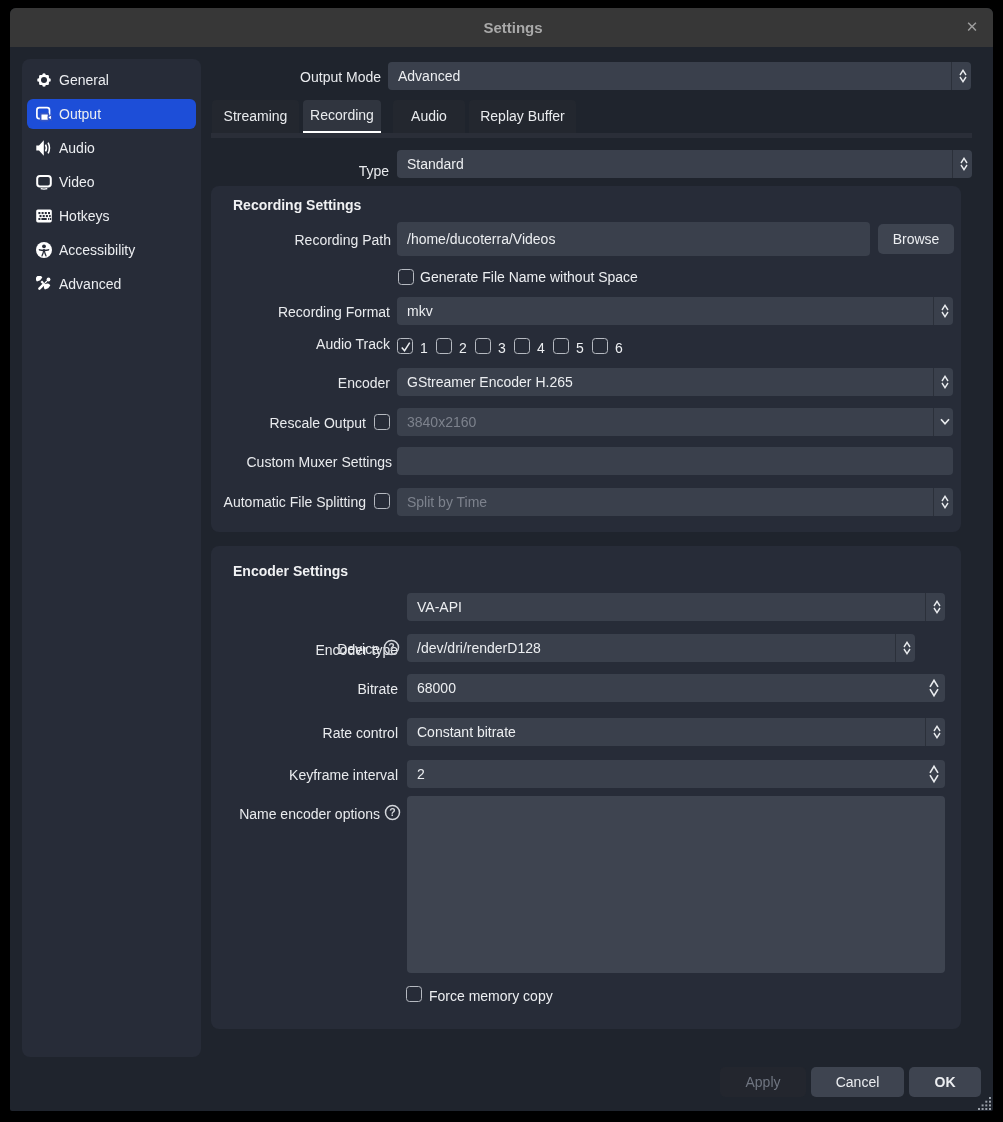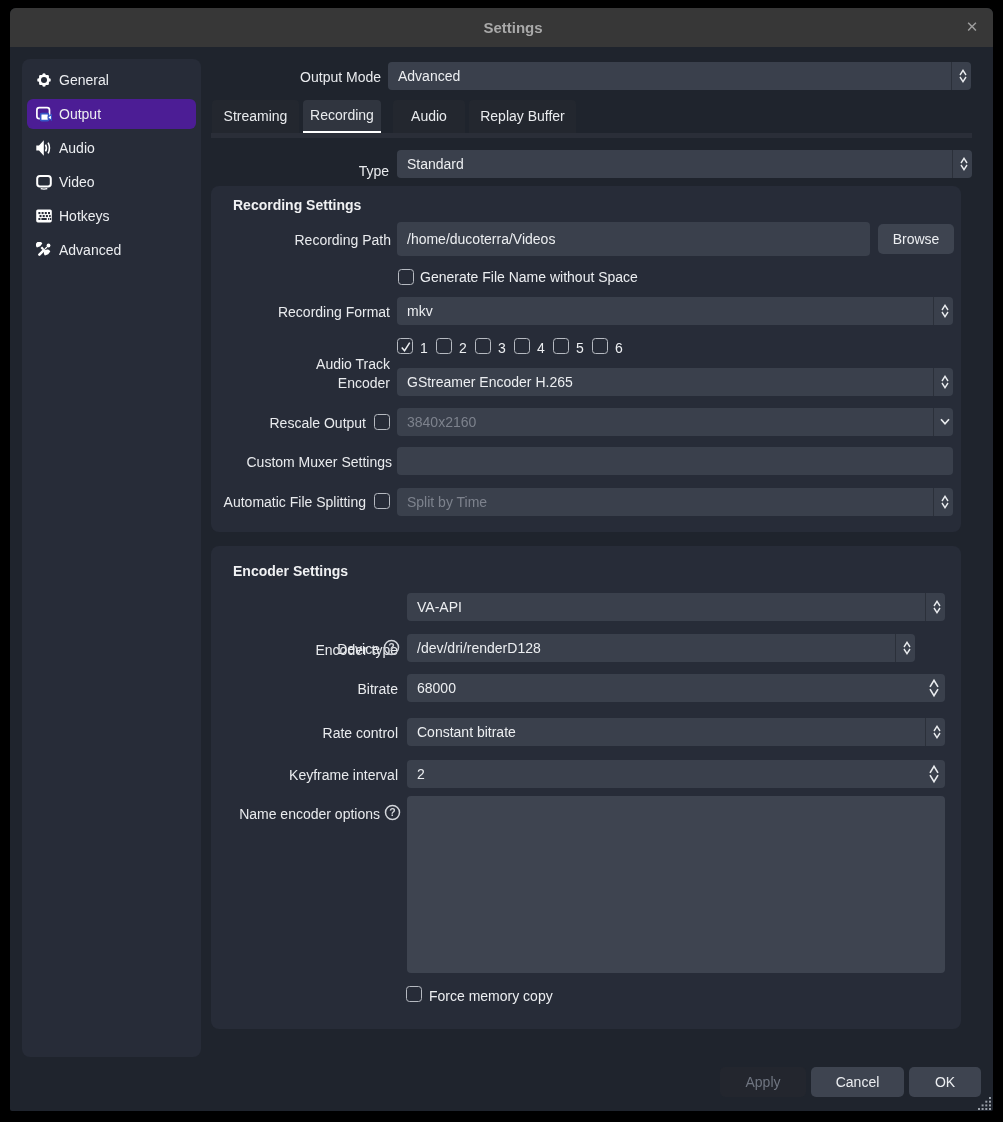--- a/index.html
+++ b/index.html
@@ -15,21 +15,21 @@
   .closex { position:absolute; top:0; height:39px; line-height:38px; left:952px; width:40px;
             text-align:center; color:#9d9d9d; font-size:15px; }
 
   
   .sidebar { position:absolute; left:12px; top:51px; width:179px; height:998px;
              background:#272c38; border-radius:8px; }
   .nav { position:absolute; left:5px; top:6px; width:169px; }
   .nav .item { height:30px; margin-bottom:4px; border-radius:6px; display:flex; align-items:center; }
   .nav .item svg { margin-left:9px; width:16px; height:16px; flex:none; }
   .nav .item span { margin-left:7px; }
-  .nav .item.sel { background:#4c1d95; }
+  .nav .item.sel { background:#1d4ed8; }
 
   
   .label { position:absolute; text-align:right; color:#e9ebee; }
   .field { position:absolute; background:#3a404c; border-radius:4px; height:28px;
            line-height:28px; padding-left:10px; color:#eceef1; }
   .field.dis { color:#7d828d; }
   .combo .spin { position:absolute; right:0; top:0; width:20px; height:28px;
                  border-left:1px solid #2b303a; }
   .combo .spin svg { position:absolute; left:5px; top:0; width:12px; height:28px; }
   .combo .spin.sb { width:22px; border-left:none; }
@@ -106,20 +106,33 @@
             <rect x="13.1" y="7" width="1.6" height="2.1"></rect>
             <rect x="2.4" y="10" width="2" height="2"></rect>
             <rect x="5.4" y="10" width="5.3" height="2"></rect>
             <rect x="12.1" y="10" width="1.2" height="2"></rect>
             <rect x="14" y="10" width="1.2" height="2"></rect>
           </g>
         </svg>
         <span>Hotkeys</span>
       </div>
     <div class="item">
+        <svg viewBox="0 0 16 16">
+          <circle cx="8" cy="8" r="8" fill="#fff"></circle>
+          <g fill="#272c38">
+            <circle cx="8" cy="4.3" r="1.9"></circle>
+            <path d="M2.7 7 Q8 8.6 13.3 7 L13 8.6 Q8 10 3 8.6 Z"></path>
+            <rect x="6.9" y="7.2" width="2.2" height="3"></rect>
+            <path d="M7 9.6 L8 10.4 L6.4 14.6 L5.2 14.2 Z"></path>
+            <path d="M9 9.6 L8 10.4 L9.6 14.6 L10.8 14.2 Z"></path>
+          </g>
+        </svg>
+        <span>Accessibility</span>
+      </div>
+    <div class="item">
         <svg viewBox="0 0 16 16" fill="none" stroke="#fff">
           <path d="M1.2 5.9 A3.4 3.4 0 1 1 5.9 1.2 L4.2 4.2 Z" fill="#fff" stroke="none" transform="rotate(9 4 4)"></path>
           <path d="M5.3 5.3 L7.2 7.2" stroke-width="2.2"></path>
           <path d="M14.8 10.1 A3.4 3.4 0 1 1 10.1 14.8 L11.8 11.8 Z" fill="#fff" stroke="none" transform="rotate(189 12 12)"></path>
           <path d="M10.7 10.7 L8.8 8.8" stroke-width="2.2"></path>
           <circle cx="12.5" cy="3.5" r="1.9" fill="#fff" stroke="none"></circle>
           <path d="M11 5 L8.9 7.1" stroke-width="1.3"></path>
           <path d="M7.9 8.1 L3.4 12.6" stroke-width="2.6" stroke-linecap="round"></path>
         </svg>
         <span>Advanced</span>
@@ -172,21 +185,21 @@
   <div class="spin">
       <svg viewBox="0 0 12 28">
         <g fill="none" stroke="#e9ebee" stroke-width="1.4">
           <path d="M3 13 L6 8.4 L9 13"></path>
           <path d="M3 15 L6 19.6 L9 15"></path>
         </g>
       </svg>
     </div>
 </div>
 
-<div class="label" style="left:190px; top:356px; width:200px;">Audio Track</div>
+<div class="label" style="left:190px; top:336px; width:200px;">Audio Track</div>
 <div class="cb" style="left:397px; top:338px;">
     <svg viewBox="0 0 16 16" style="position:absolute;left:0;top:0;width:14px;height:14px;overflow:visible;">
       <path d="M4.3 9.6 L7.5 13.4 L13.4 4.2" fill="none" stroke="#eceef1" stroke-width="1.7"></path>
     </svg>
   </div>
 <div class="abs" style="left:420px; top:340px;">1</div>
 <div class="cb" style="left:436px; top:338px;"></div>
 <div class="abs" style="left:459px; top:340px;">2</div>
 <div class="cb" style="left:475px; top:338px;"></div>
 <div class="abs" style="left:498px; top:340px;">3</div>
@@ -307,21 +320,21 @@
     <circle cx="8.5" cy="8.5" r="7" fill="none" stroke="#d2d5da" stroke-width="1.5"></circle>
     <text x="8.5" y="12.2" font-size="10.5" font-weight="bold" fill="#d2d5da" text-anchor="middle" font-family="Liberation Sans">?</text>
   </svg>
 <div class="abs" style="left:407px; top:796px; width:538px; height:177px; background:#3e4450; border-radius:4px;"></div>
 
 <div class="cb" style="left:406px; top:986px;"></div>
 <div class="abs" style="left:429px; top:988px;">Force memory copy</div>
 
 <div class="btn" style="left:720px; top:1067px; width:86px; height:30px; line-height:30px; background:#23262e; color:#6f7581;">Apply</div>
 <div class="btn" style="left:811px; top:1067px; width:93px; height:30px; line-height:30px;">Cancel</div>
-<div class="btn" style="left:909px; top:1067px; width:72px; height:30px; line-height:30px;">OK</div>
+<div class="btn" style="left:909px; top:1067px; width:72px; height:30px; line-height:30px;font-weight:bold;">OK</div>
 
 <svg class="abs" style="left:978px; top:1097px; width:14px; height:14px;" viewBox="0 0 14 14">
   <g fill="#9aa0a8">
     <rect x="11" y="0" width="2" height="2"></rect>
     <rect x="7.3" y="3.7" width="2" height="2"></rect>
       <rect x="11" y="3.7" width="2" height="2"></rect>
     <rect x="3.6" y="7.4" width="2" height="2"></rect>
       <rect x="7.3" y="7.4" width="2" height="2"></rect>
       <rect x="11" y="7.4" width="2" height="2"></rect>
     <rect x="0" y="11" width="2" height="2"></rect>

